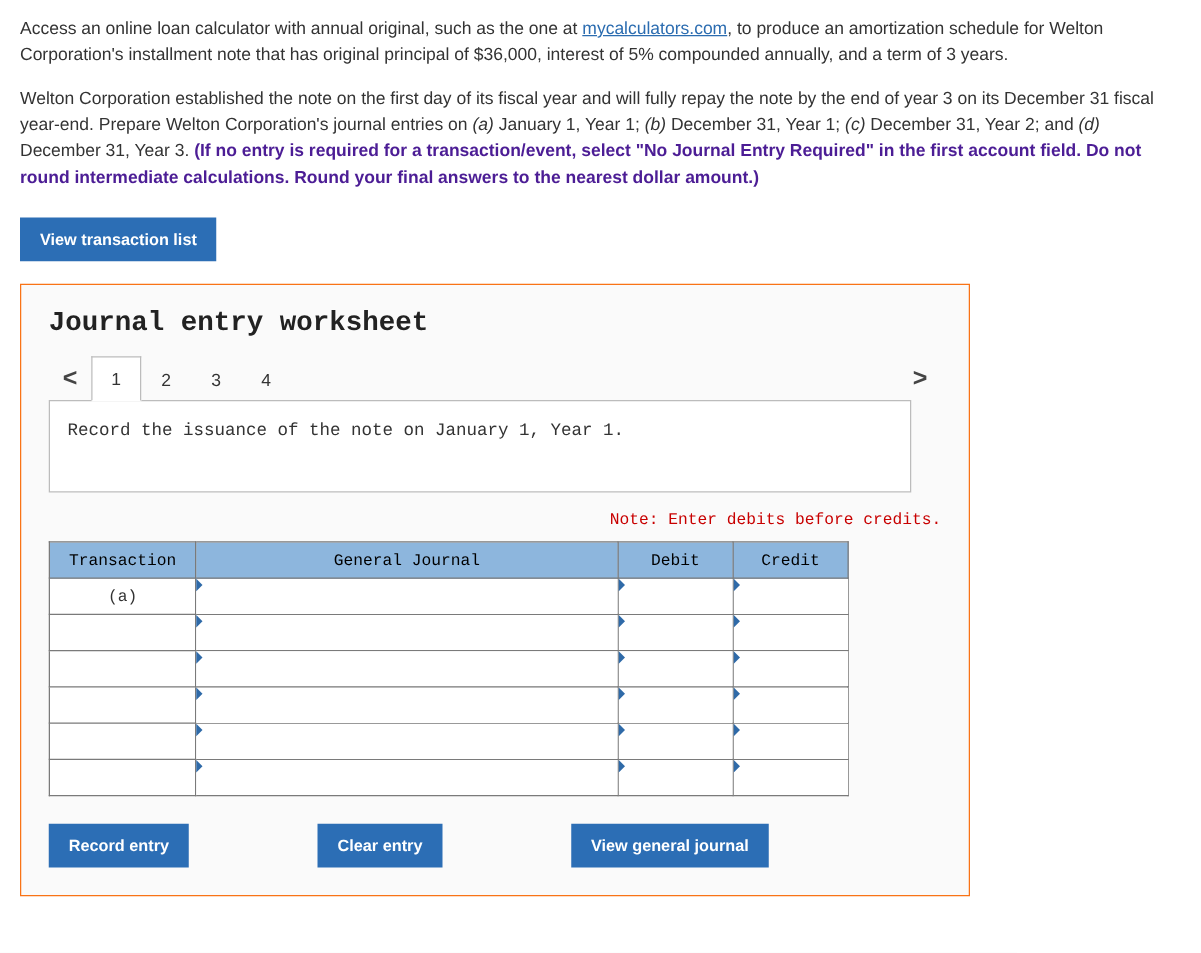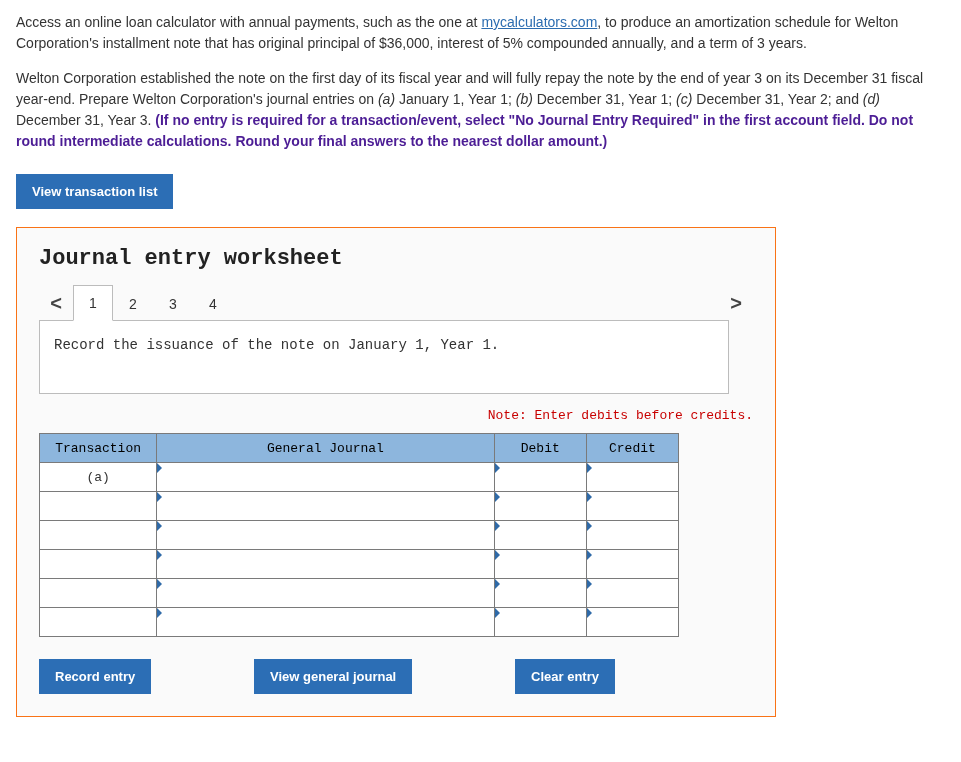--- a/index.html
+++ b/index.html
@@ -138,21 +138,21 @@
     width: 576px;
     margin-top: 22px;
   }
 </style>
 </head>
 <body>
 
 
 
 <div class="intro">
-  <span>Access an online loan calculator with annual payments, such as the one at </span><a href="#">mycalculators.com</a><span>, to produce an amortization schedule for Welton Corporation's installment note that has original principal of $36,000, interest of 5% compounded annually, and a term of 3 years.</span>
+  <span>Access an online loan calculator with annual original, such as the one at </span><a href="#">mycalculators.com</a><span>, to produce an amortization schedule for Welton Corporation's installment note that has original principal of $36,000, interest of 5% compounded annually, and a term of 3 years.</span>
 </div>
 
 <div class="intro">
   <span>Welton Corporation established the note on the first day of its fiscal year and will fully repay the note by the end of year 3 on its December 31 fiscal year-end.  Prepare Welton Corporation's journal entries on </span><span class="italic">(a)</span><span> January 1, Year 1; </span><span class="italic">(b)</span><span> December 31, Year 1; </span><span class="italic">(c)</span><span> December 31, Year 2; and </span><span class="italic">(d)</span><span> December 31, Year 3. </span><span class="red-bold">(If no entry is required for a transaction/event, select "No Journal Entry Required" in the first account field. Do not round intermediate calculations. Round your final answers to the nearest dollar amount.)</span>
 </div>
 
 <button class="btn btn-sep">View transaction list</button>
 
 <div class="worksheet-panel">
   <div class="ws-title">Journal entry worksheet</div>
@@ -220,19 +220,19 @@
         <td></td>
         <td class="input-cell"></td>
         <td class="input-cell"></td>
         <td class="input-cell"></td>
       </tr>
     </tbody>
   </table>
 
   <div class="btnrow">
     <button class="btn">Record entry</button>
+    <button class="btn">Clear entry</button>
     <button class="btn">View general journal</button>
-    <button class="btn">Clear entry</button>
   </div>
 </div>
 
 
 
 
 </body></html>

